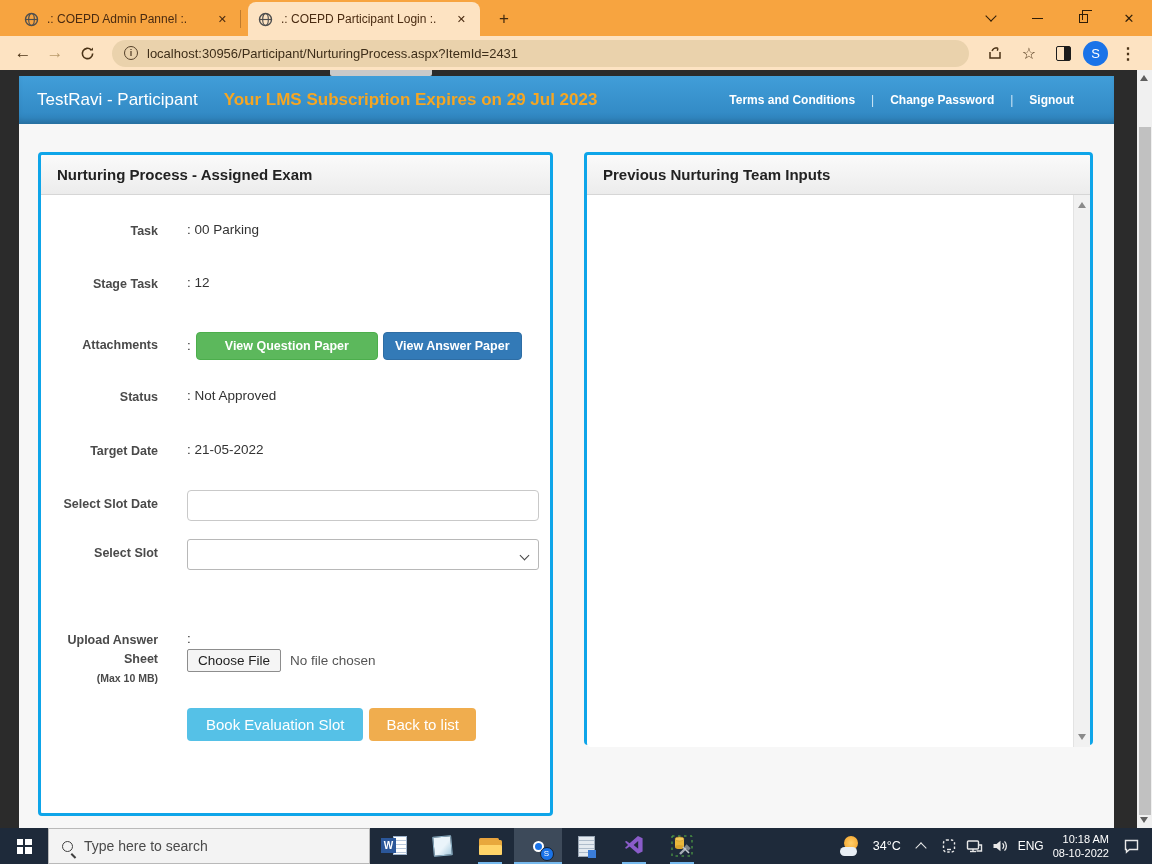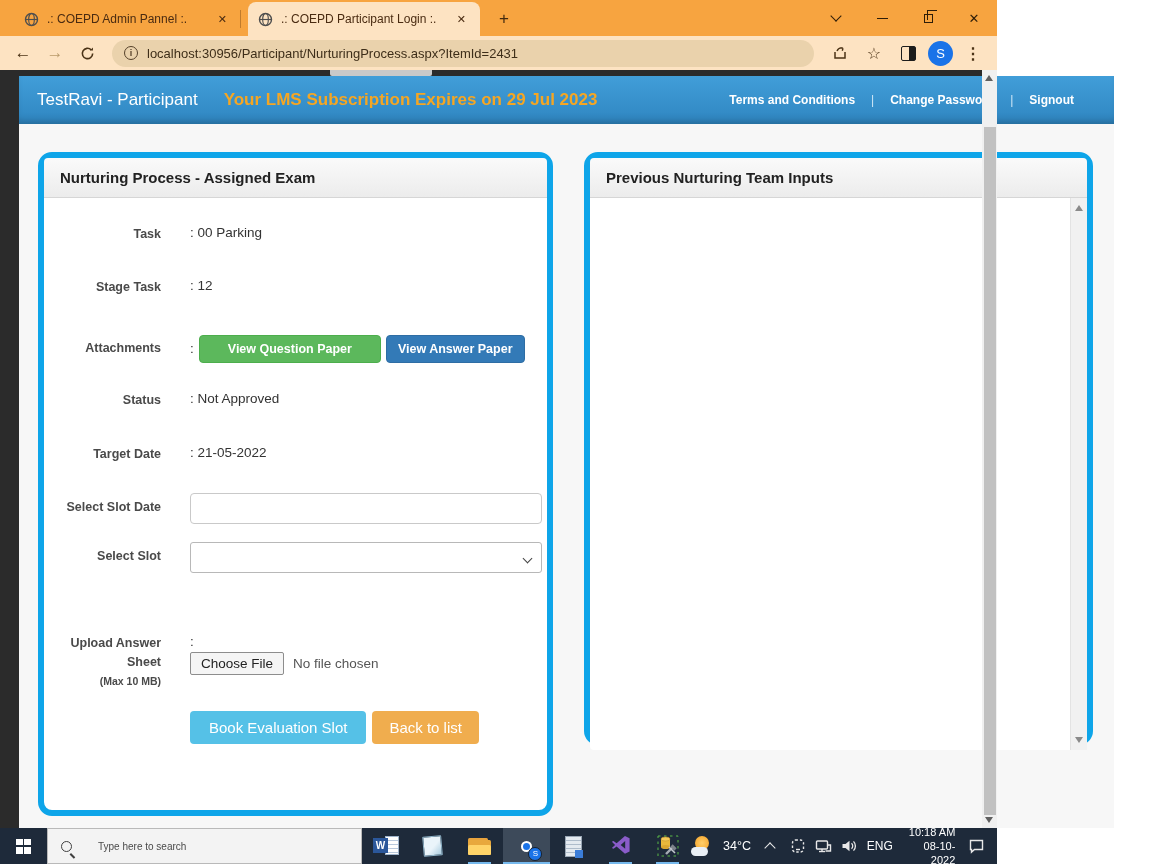--- a/index.html
+++ b/index.html
@@ -1,18 +1,18 @@
 <!DOCTYPE html>
 <html><head>
 <meta charset="utf-8">
 <style>
   * { margin:0; padding:0; box-sizing:border-box; }
   html,body { width:1152px; height:864px; overflow:hidden; }
   body { font-family:"Liberation Sans", sans-serif; }
-  #root { width:997px; height:864px; display:flex; flex-direction:column; background:#2B2B2B; }
+  #root { width:1152px; height:864px; display:flex; flex-direction:column; background:#2B2B2B; }
 
   
   .tabbar { height:36px; background:#F7A440; display:flex; align-items:flex-end; flex:0 0 auto; }
   .tab { display:flex; align-items:center; gap:8px; padding:0 10px; height:34px; color:#4A2B11; font-size:12px; cursor:default; }
   .tab.inactive { width:227px; position:relative; }
   .tab.inactive::after { content:""; position:absolute; right:0; top:8px; height:18px; width:1px; background:rgba(90,50,10,.35); }
   .tab.active { width:232px; background:#FDE3C2; border-radius:8px 8px 0 0; }
   .tab .title { flex:1; white-space:nowrap; overflow:hidden; }
   .tab .close { font-size:11px; color:#4A2B11; padding:2px 4px; border-radius:50%; }
   .favicon { width:15px; height:15px; flex:0 0 auto; }
@@ -44,21 +44,21 @@
   .site { position:absolute; left:19px; top:6px; width:1095px; bottom:0; background:#F7F7F7; overflow:hidden; }
 
   .site-header { height:48px; background:linear-gradient(#419ED9,#2F86C1); box-shadow:inset 0 -7px 9px -5px rgba(0,0,0,.25); display:flex; align-items:center; padding:0 36px 0 18px; }
   .brand { color:#fff; font-size:17px; }
   .notice { color:#F5A623; font-size:17px; font-weight:bold; margin-left:26px; }
   .hlinks { margin-left:auto; display:flex; align-items:center; font-size:12px; font-weight:bold; color:#fff; }
   .hlink { padding:0 4px; white-space:nowrap; }
   .hsep { color:#CFE7F7; margin:0 12px; font-weight:normal; }
 
   .content { display:flex; align-items:flex-start; gap:31px; padding:28px 0 0 19px; }
-  .card { background:#FFFFFF; border:6px solid #0ea5e9; border-radius:14px; }
+  .card { background:#FFFFFF; border:3px solid #0ea5e9; border-radius:4px; }
   .card-header { height:40px; background:linear-gradient(#FAFAFA,#ECECEC); border-bottom:1px solid #D6D6D6; border-radius:4px 4px 0 0; display:flex; align-items:center; padding:0 16px; }
   .card-title { font-size:15px; font-weight:bold; color:#222; }
   .card-left { width:515px; height:664px; }
   .card-right { width:509px; height:593px; }
 
   .frow { display:flex; align-items:flex-start; }
   .lbl { width:117px; text-align:right; font-size:12.5px; font-weight:bold; color:#4A4A4A; line-height:1.55; flex:0 0 auto; }
   .val { margin-left:29px; font-size:13.5px; color:#333; }
   .lbl-small { font-size:10.5px; }
 
@@ -87,21 +87,21 @@
   .thumb { position:absolute; left:1.5px; top:57px; width:12px; height:688px; background:#C1C1C1; }
 
   
   .taskbar { height:36px; background:#1E2A3A; display:flex; align-items:stretch; flex:0 0 auto; color:#fff; }
   .startbtn { width:48px; display:grid; place-items:center; }
   .winlogo { width:15px; height:15px; display:grid; grid-template-columns:1fr 1fr; gap:1.5px; }
   .winlogo span { background:#FFFFFF; }
   .searchbox { width:322px; background:#F3F3F3; border:1px solid #B9B9B9; display:flex; align-items:center; gap:11px; padding-left:13px; }
   .mag { width:11px; height:11px; border:1.7px solid #3F3F3F; border-radius:50%; position:relative; flex:0 0 auto; }
   .mag::after { content:""; position:absolute; width:6px; height:1.7px; background:#3F3F3F; left:9px; top:11px; transform:rotate(45deg); transform-origin:left top; }
-  .searchbox input { border:none; background:transparent; outline:none; font-size:10px; color:#a16207; font-family:inherit; width:250px;margin-left:15px; }
+  .searchbox input { border:none; background:transparent; outline:none; font-size:14px; color:#a16207; font-family:inherit; width:250px; }
   .searchbox input::placeholder { color:#4A4A4A; opacity:1; }
   .appcell { width:48px; display:grid; place-items:center; position:relative; }
   .appcell.running::after { content:""; position:absolute; bottom:0; left:12px; right:12px; height:2.5px; background:#76B9ED; }
   .appcell.active { background:#3D4A5A; }
   .appcell.active::after { content:""; position:absolute; bottom:0; left:0; right:0; height:2.5px; background:#76B9ED; }
 
   .icon-word { position:relative; width:26px; height:22px; }
   .word-page { position:absolute; right:0; top:1px; width:14px; height:19px; background:#fff; border:1px solid #9FB4CC;
                background-image:repeating-linear-gradient(#fff 0 3px, #B9C9DD 3px 4px); }
   .word-badge { position:absolute; left:0; top:3px; width:15px; height:15px; background:#2B579A; color:#fff; font-size:10px; font-weight:bold; display:grid; place-items:center; }

